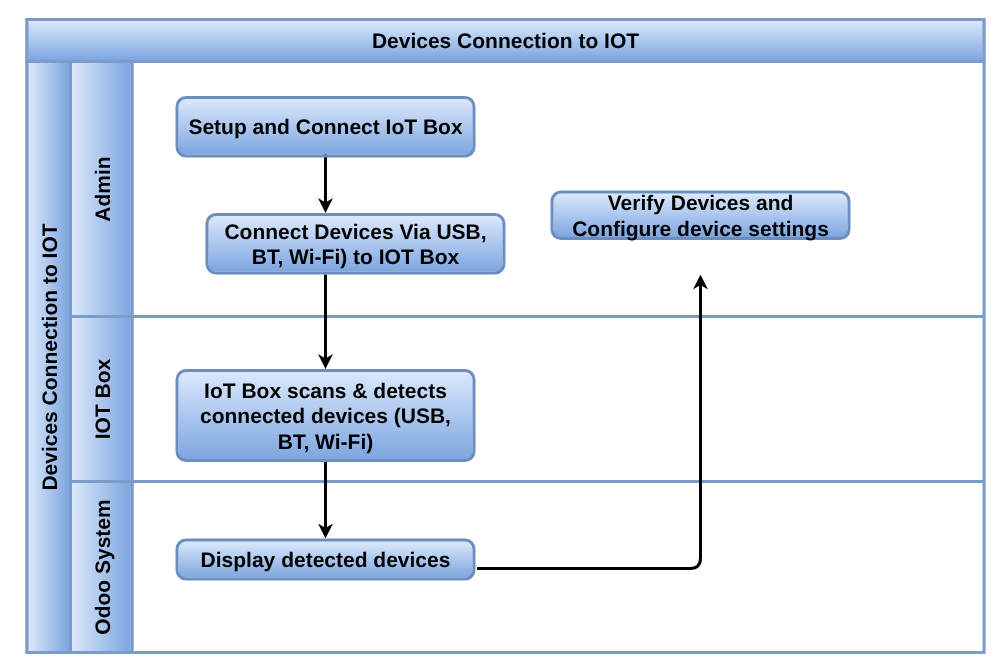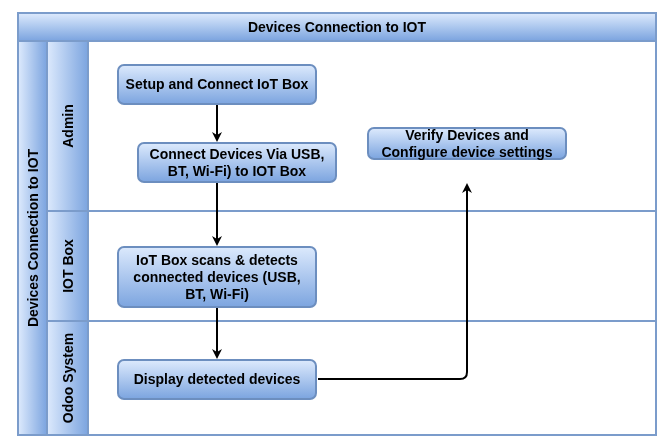--- a/index.html
+++ b/index.html
@@ -76,15 +76,15 @@
 </div>
 <div class="box" style="left:117px;top:142px;height:41px;margin-left:20px;">
   <span>Connect Devices Via USB, BT, Wi-Fi) to IOT Box</span>
 </div>
 <div class="box" style="left:367px;top:127px;height:33px;">
   <span>Verify Devices and Configure device settings</span>
 </div>
 <div class="box" style="left:117px;top:246px;height:62px;">
   <span>IoT Box scans &amp; detects connected devices (USB, BT, Wi-Fi)</span>
 </div>
-<div class="box" style="left:117px;top:359px;height:41px;">
+<div class="box" style="left:117px;top:359px;height:28px;">
   <span>Display detected devices</span>
 </div>
 
 </body></html>

